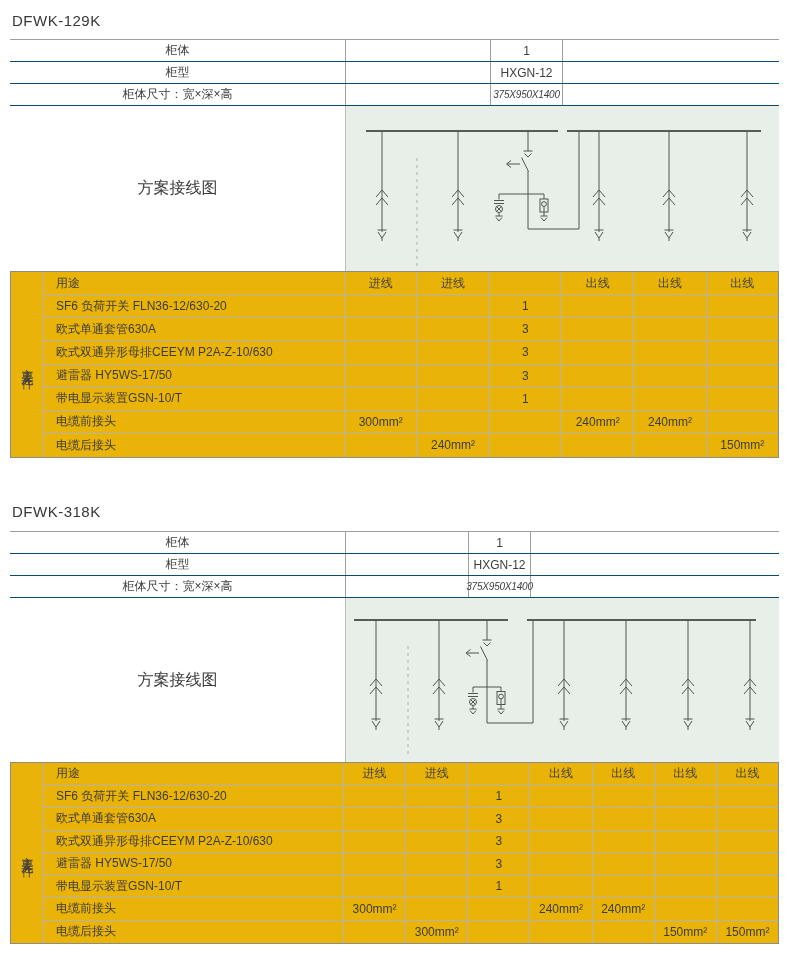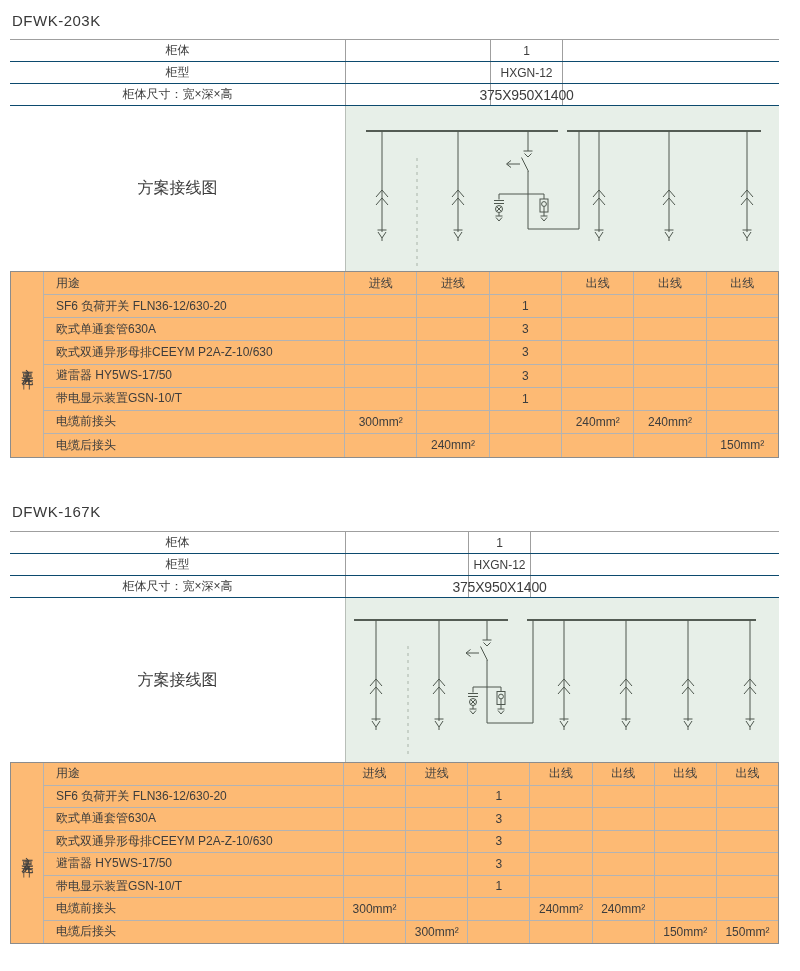--- a/index.html
+++ b/index.html
@@ -11,47 +11,47 @@
   .model-title{position:absolute;left:12px;font-size:15px;letter-spacing:.5px;color:#383838;}
   
   .info-table{position:absolute;left:10px;width:769px;border-top:1px solid #9f9f9f;box-sizing:content-box;}
   .info-row{position:relative;height:21px;border-bottom:1px solid #0c4a6e;}
   .info-label{position:absolute;left:0;top:0;width:335px;height:100%;display:flex;align-items:center;justify-content:center;font-size:12px;}
   .vline{position:absolute;left:335px;top:0;width:1px;background:#9f9f9f;}
   .info-value{position:absolute;top:0;height:100%;display:flex;align-items:center;justify-content:center;
     font-size:12px;border-left:1px solid #9f9f9f;border-right:1px solid #9f9f9f;box-sizing:border-box;background:#fff;}
   .s1 .info-value{left:480px;width:73px;}
   .s2 .info-value{left:458px;width:63px;}
-  .dim .info-value{font-size:14px;letter-spacing:-.2px;}
+  .dim .info-value{font-size:10px;letter-spacing:-.2px;font-style:italic;}
   
   .diagram-row{position:absolute;left:10px;width:769px;}
   .diagram-label{position:absolute;left:0;top:0;width:335px;height:100%;display:flex;align-items:center;justify-content:center;font-size:16px;}
   .diagram-canvas{position:absolute;left:335px;top:0;border-left:1px solid #b8beb8;}
   
-  .comp-table{position:absolute;left:10px;width:769px;display:grid;border:1px solid #8c8c8c;box-sizing:border-box;background:#fdba74;}
+  .comp-table{position:absolute;left:10px;width:769px;display:grid;border:1px solid #8c8c8c;box-sizing:border-box;background:#eab308;}
   .s1 .comp-table{grid-template-columns:33px 300px repeat(6,1fr);grid-template-rows:repeat(8,1fr);}
   .s2 .comp-table{grid-template-columns:33px 299px repeat(7,1fr);grid-template-rows:repeat(8,1fr);}
   .ct-side{grid-column:1;grid-row:1 / span 8;border-right:1px solid #b3b3b3;
     display:flex;align-items:center;justify-content:center;
     writing-mode:vertical-rl;text-orientation:upright;font-size:12px;letter-spacing:3px;}
   .ct-label{grid-column:2;display:flex;align-items:center;padding-left:12px;font-size:12px;
     border-bottom:1px solid #b3b3b3;box-sizing:border-box;white-space:nowrap;overflow:hidden;}
   .ct-cell{display:flex;align-items:center;justify-content:center;font-size:12px;
     border-left:1px solid #b3b3b3;border-bottom:1px solid #b3b3b3;box-sizing:border-box;white-space:nowrap;}
   .nb{border-bottom:none !important;}
   svg{display:block;}
   .dln{stroke:#4e574e;fill:none;stroke-width:1;}
   .bus{stroke:#545c54;fill:none;stroke-width:2;}
   .dash{stroke:#a9b4a9;fill:none;stroke-width:1;stroke-dasharray:3,4;}
 </style>
 </head>
 <body>
 
 <div class="s1">
-  <div class="model-title" style="top:12px;">DFWK-203K</div>
+  <div class="model-title" style="top:12px;">DFWK-129K</div>
 
   <div class="info-table" style="top:39px;">
     <div class="vline" style="height:66px;"></div>
     <div class="info-row">
       <div class="info-label">柜体</div>
       <div class="info-value">1</div>
     </div>
     <div class="info-row">
       <div class="info-label">柜型</div>
       <div class="info-value">HXGN-12</div>
@@ -180,21 +180,21 @@
     <div class="ct-cell nb"></div>
     <div class="ct-cell nb">240mm²</div>
     <div class="ct-cell nb"></div>
     <div class="ct-cell nb"></div>
     <div class="ct-cell nb"></div>
     <div class="ct-cell nb">150mm²</div>
   </div>
 </div>
 
 <div class="s2">
-  <div class="model-title" style="top:503px;">DFWK-167K</div>
+  <div class="model-title" style="top:503px;">DFWK-318K</div>
 
   <div class="info-table" style="top:531px;">
     <div class="vline" style="height:66px;"></div>
     <div class="info-row">
       <div class="info-label">柜体</div>
       <div class="info-value">1</div>
     </div>
     <div class="info-row">
       <div class="info-label">柜型</div>
       <div class="info-value">HXGN-12</div>

